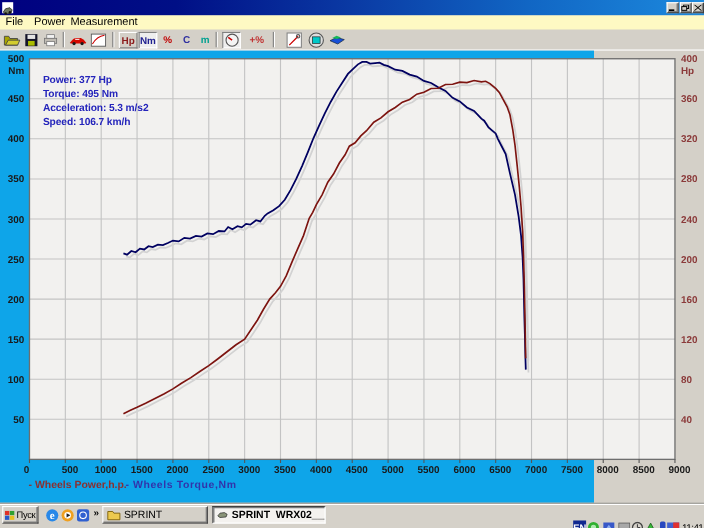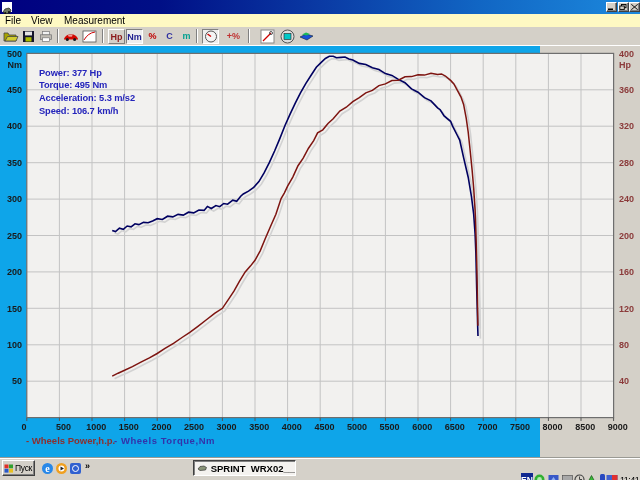--- a/index.html
+++ b/index.html
@@ -37,21 +37,21 @@
       </svg>
     </div>
  <div class="wbtn" style="left:629px">
       <svg width="7" height="6">
         <path d="M0.5 0 L3.5 2.4 L6.5 0 L7 0.6 L4 3 L7 5.4 L6.5 6 L3.5 3.6 L0.5 6 L0 5.4 L3 3 L0 0.6 Z" fill="#000"></path>
       </svg>
     </div>
 </div>
 <div class="menubar">
     <span style="left:5px">File</span>
-    <span style="left:31px">View</span>
+    <span style="left:31px">Power</span>
     <span style="left:64px">Measurement</span>
   </div>
 <div class="toolbar">
  <svg width="18" height="16" style="position:absolute;left:2px;top:2px">
       <path d="M2 12 L2 4 L6 4 L7 6 L14 6 L14 12 Z" fill="#a8a400" stroke="#444" stroke-width="0.8"></path>
       <path d="M3 12 L5.5 7.5 L16 7.5 L14 12 Z" fill="#d2cc30" stroke="#444" stroke-width="0.8"></path>
     </svg>
  <svg width="16" height="16" style="position:absolute;left:21px;top:2px">
       <rect x="2" y="2" width="11" height="11" fill="#14142a"></rect>
       <rect x="4" y="2.6" width="7" height="3.8" fill="#e4e4e4"></rect>
@@ -233,20 +233,26 @@
  <svg width="13" height="13" style="position:absolute;left:55px;top:4px">
       <circle cx="6.5" cy="6.5" r="5.5" fill="#f0a020"></circle>
       <circle cx="6.5" cy="6.5" r="3" fill="#fff"></circle>
       <path d="M5.5 4.5 L9 6.5 L5.5 8.5 Z" fill="#222"></path>
     </svg>
  <svg width="13" height="13" style="position:absolute;left:69px;top:4px">
       <rect x="1" y="1" width="11" height="11" rx="2" fill="#3060d0"></rect>
       <circle cx="6.5" cy="6.5" r="3" fill="none" stroke="#fff"></circle>
     </svg>
  <div style="position:absolute;left:85px;top:3px;font-size:9px;font-weight:bold">»</div>
+ <div class="taskbtn" style="left:93px;width:96px;padding-left:3px">
+  <svg width="13" height="11" style="flex:none">
+        <path d="M1 9.5 L1 2 L5.5 2 L6.5 3.5 L12 3.5 L12 9.5 Z" fill="#ecc94e" stroke="#7a5c00" stroke-width="0.8"></path>
+      </svg>
+  <span style="font-size:9.5px">&nbsp;SPRINT</span>
+    </div>
  <div class="taskbtn active" style="left:193px;width:103px;padding-left:3px">
   <svg width="11" height="9" style="flex:none">
         <path d="M1 5 L3 2.5 L7 2 L9.5 3.5 L8.5 6 L3 6.5 Z" fill="#8a9478" stroke="#222" stroke-width="0.6"></path>
       </svg>
   <span style="font-size:9.5px">&nbsp;SPRINT&nbsp; WRX02___...</span>
     </div>
  <div class="tray">
   <svg width="12" height="12" style="position:absolute;left:521px;top:3px">
         <rect width="12" height="12" fill="#102890"></rect>
         <text x="6" y="9.5" font-size="8.5" font-weight="bold" fill="#fff" text-anchor="middle">EN</text>

